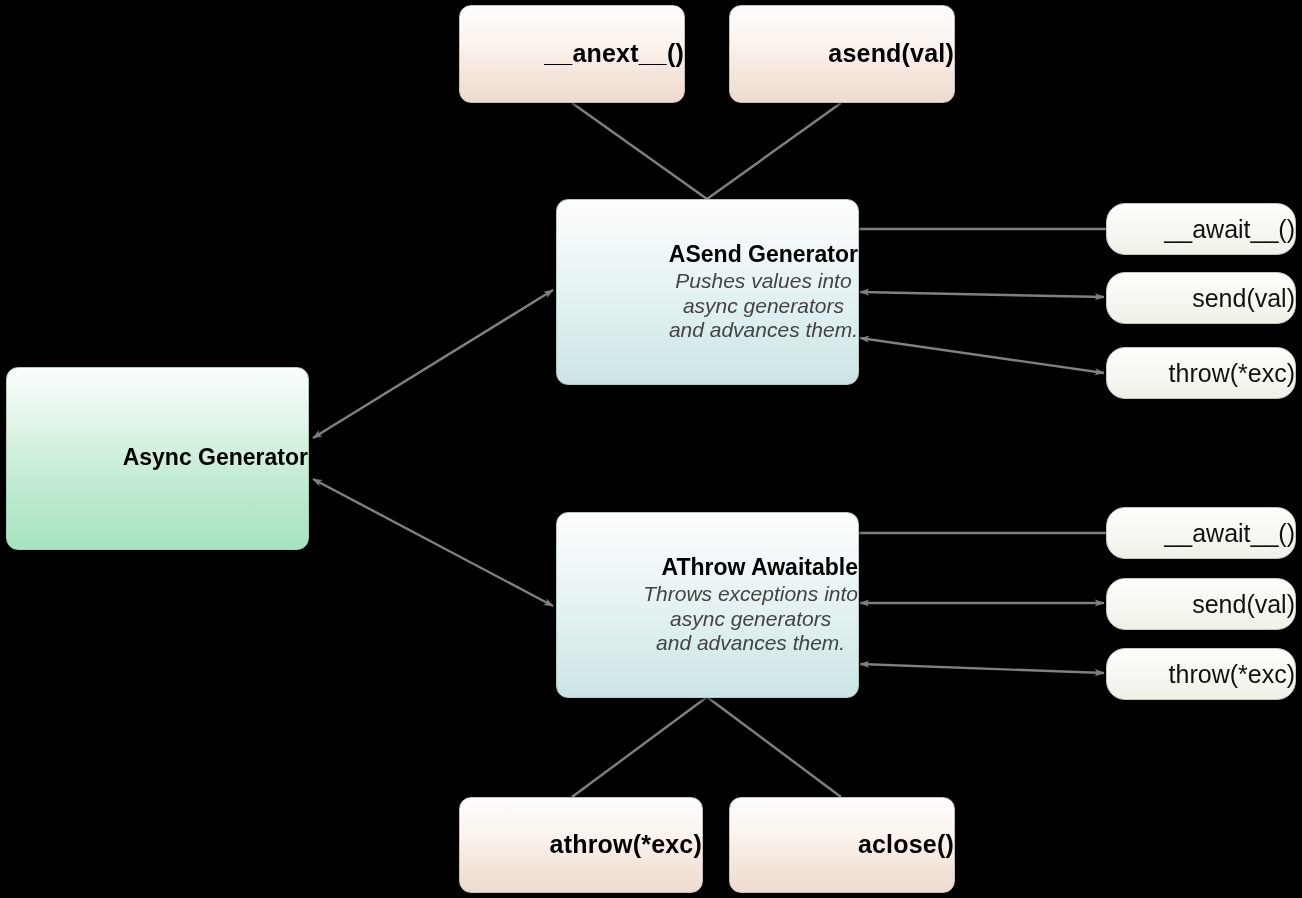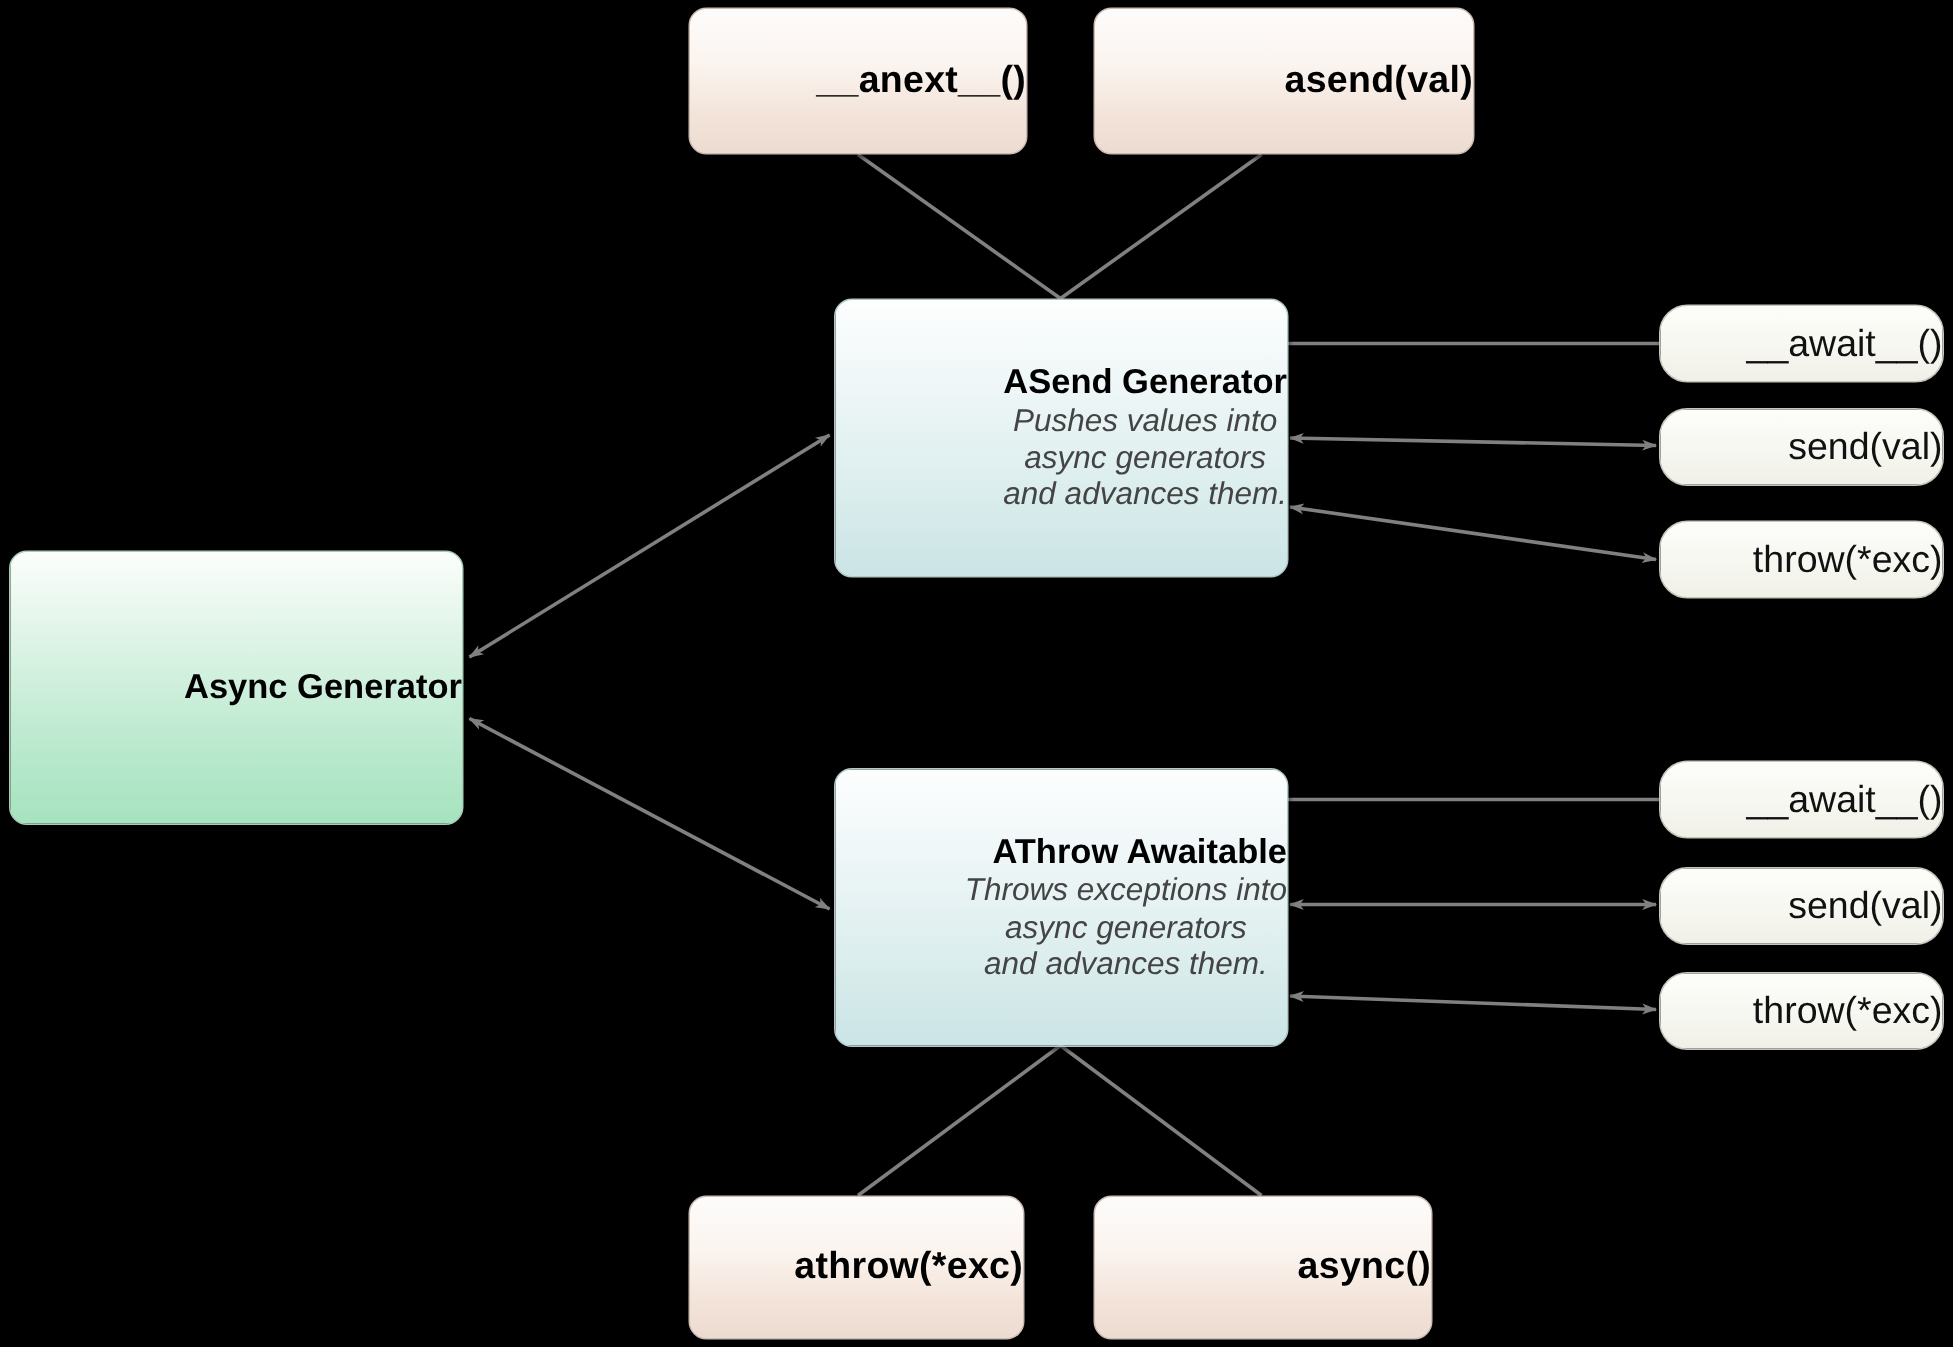--- a/index.html
+++ b/index.html
@@ -110,21 +110,21 @@
       <path d="M858,533 L1106,533"></path>
       <path d="M860,603 L1104,603" marker-start="url(#arrow-start)" marker-end="url(#arrow-end)"></path>
       <path d="M860,664 L1104,673" marker-start="url(#arrow-start)" marker-end="url(#arrow-end)"></path>
     </g>
   </svg>
 
   <div class="node peach" style="left:459px; top:5px; width:226px; height:98px;">
     <div class="title">__anext__()</div>
   </div>
 
-  <div class="node peach" style="left:729px; top:5px; width:254px; height:98px;">
+  <div class="node peach" style="left:729px; top:5px; width:226px; height:98px;">
     <div class="title">asend(val)</div>
   </div>
 
   <div class="node green" style="left:6px; top:367px; width:303px; height:183px;">
     <div class="title">Async Generator</div>
   </div>
 
   <div class="node teal" style="left:556px; top:199px; width:303px; height:186px;">
     <div class="title">ASend Generator</div>
     <div class="subtitle">Pushes values into
@@ -152,21 +152,21 @@
   <div class="node pill" style="left:1106px; top:507px; width:190px; height:52px;">
     <div class="label">__await__()</div>
   </div>
   <div class="node pill" style="left:1106px; top:578px; width:190px; height:52px;">
     <div class="label">send(val)</div>
   </div>
   <div class="node pill" style="left:1106px; top:648px; width:190px; height:52px;">
     <div class="label">throw(*exc)</div>
   </div>
 
-  <div class="node peach" style="left:459px; top:797px; width:224px; height:96px;">
+  <div class="node peach" style="left:459px; top:797px; width:244px; height:96px;">
     <div class="title">athrow(*exc)</div>
   </div>
 
   <div class="node peach" style="left:729px; top:797px; width:226px; height:96px;">
-    <div class="title">async()</div>
+    <div class="title">aclose()</div>
   </div>
 
 </div>
 
 </body></html>

